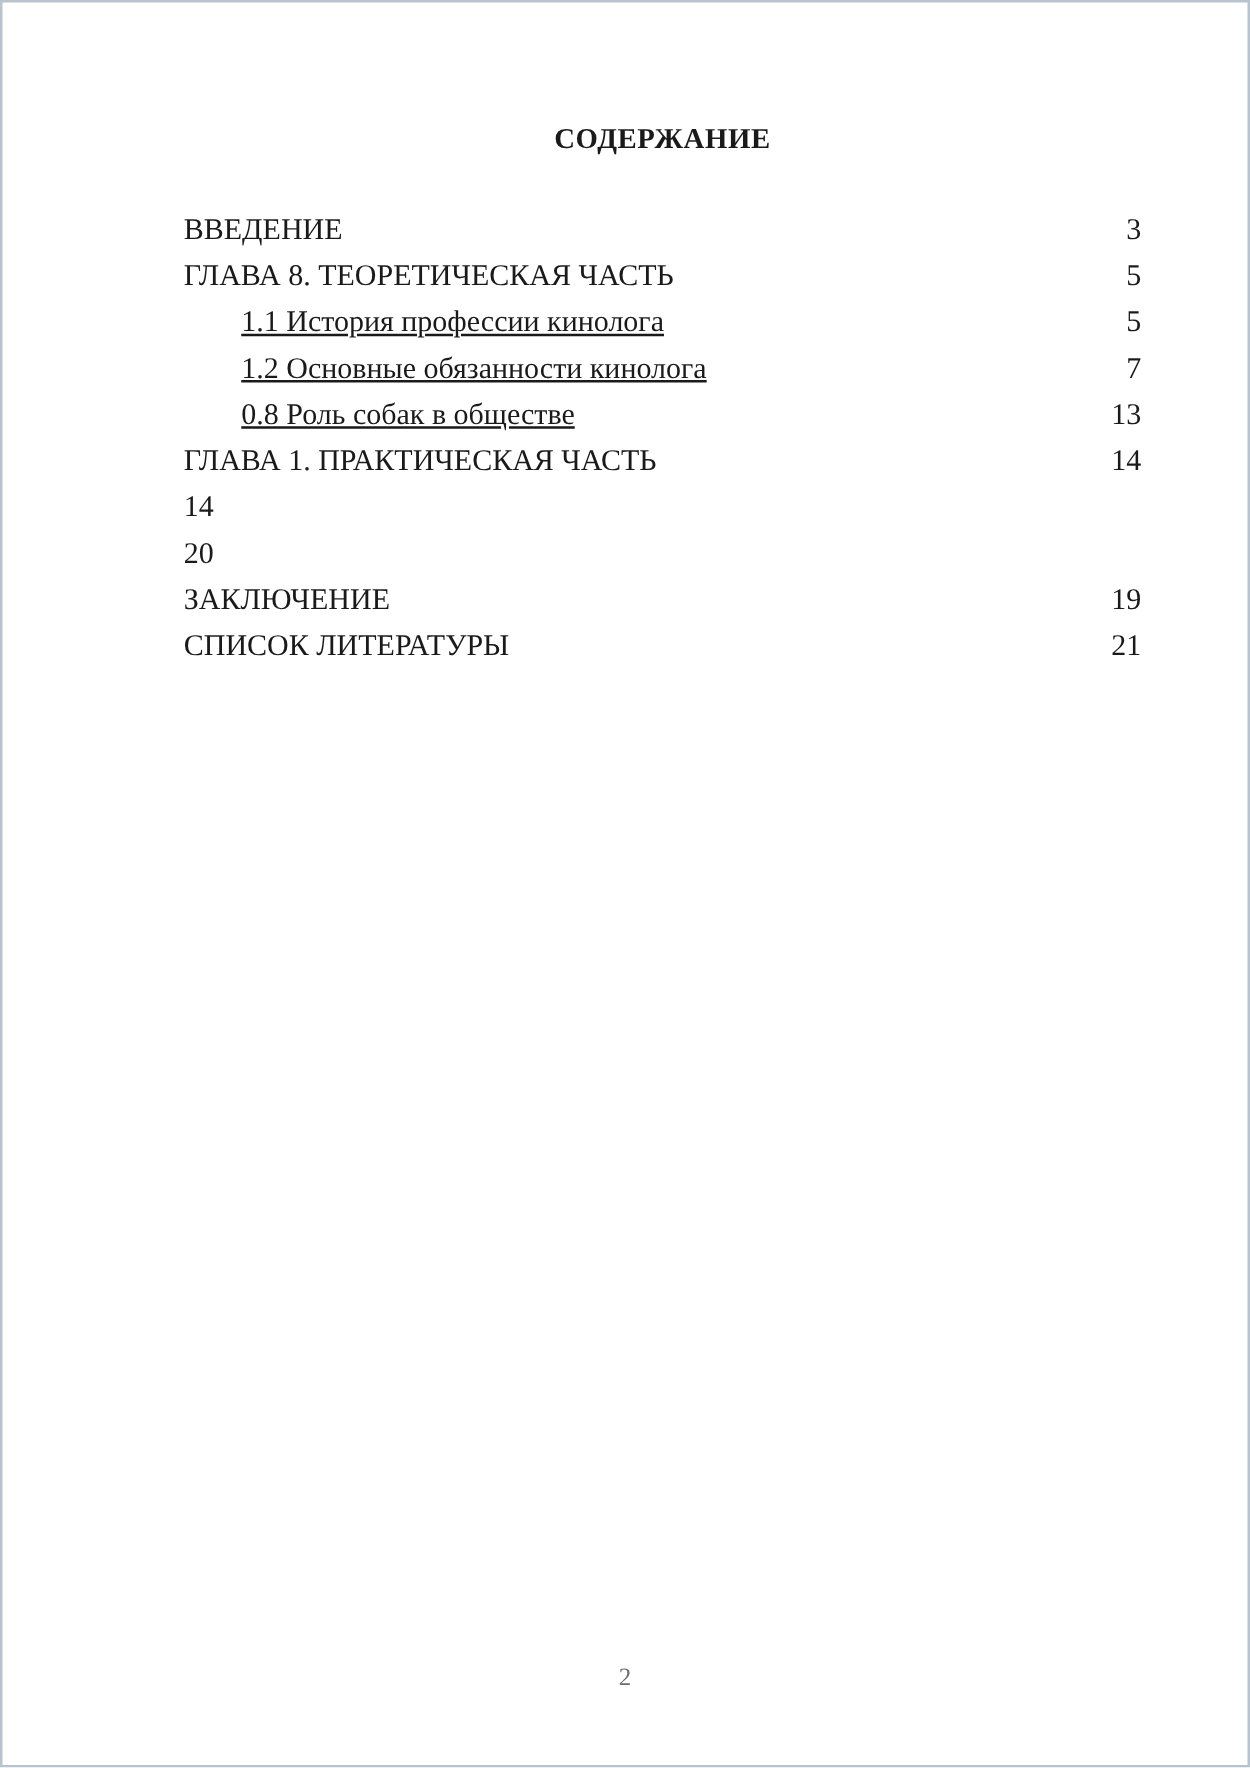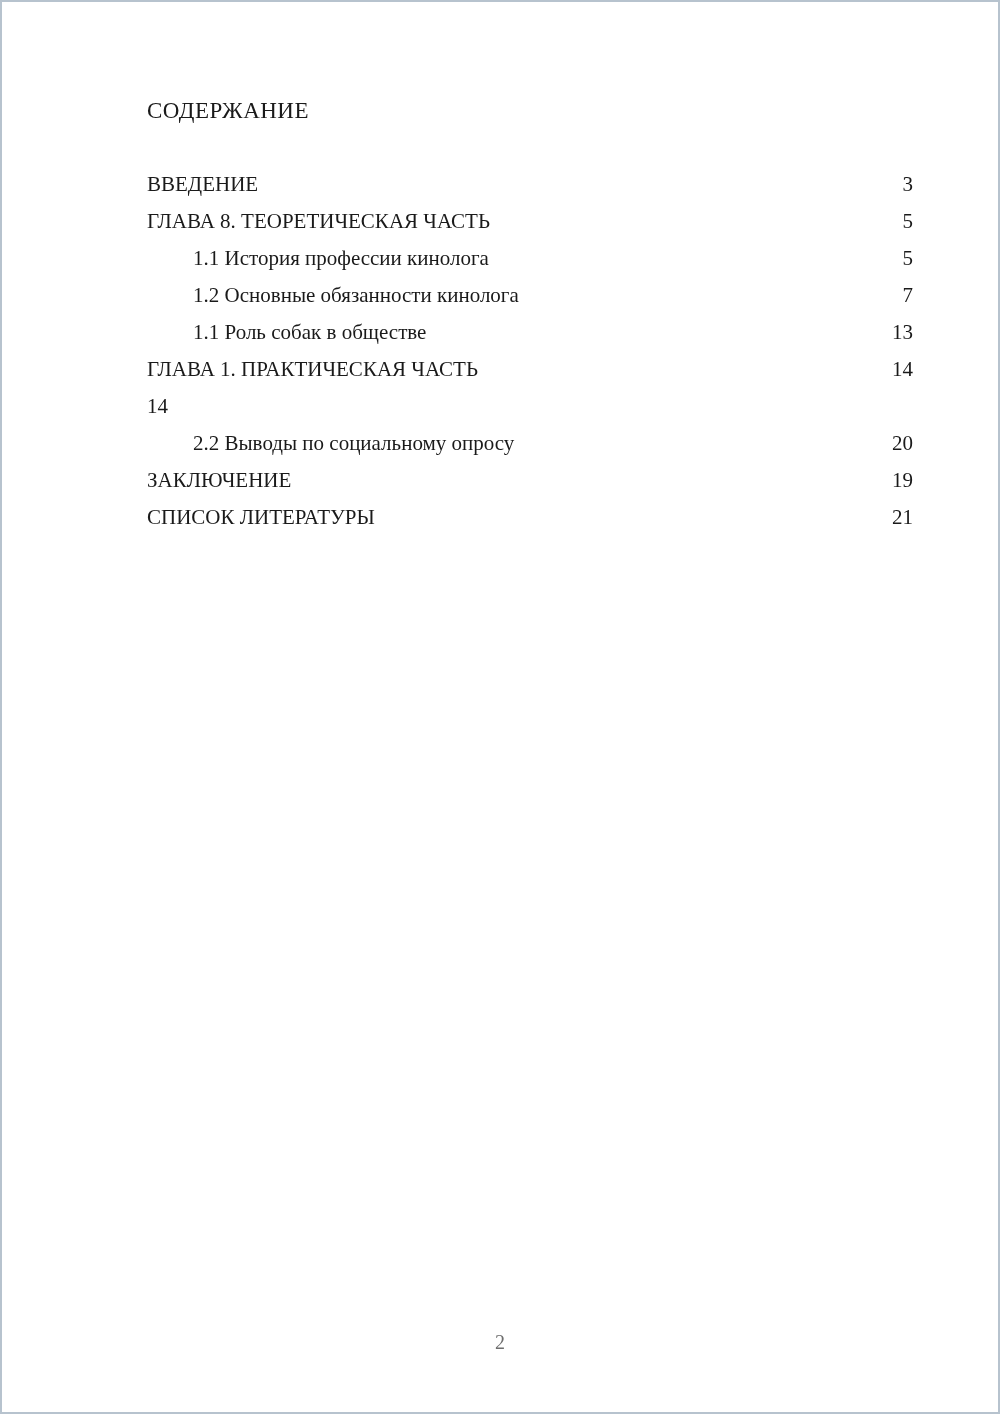--- a/index.html
+++ b/index.html
@@ -20,37 +20,39 @@
   }
   .content {
     position: absolute;
     left: 145px;
     right: 85px;
     top: 0;
   }
   .doc-title {
     margin-top: 96px;
     margin-bottom: 42px;
+    text-align: center;
     font-size: 23px;
-    font-weight: normal;
+    font-weight: bold;
     letter-spacing: 0.5px;
   }
   .toc {
-    font-size: 21px;
+    font-size: 24px;
     margin-top: 36px;
   }
   .toc-row {
     display: flex;
     justify-content: space-between;
     align-items: baseline;
     line-height: 37px;
     height: 37px;
   }
   .toc-row.level-1 .toc-title {
     padding-left: 46px;
+    text-decoration: underline;
   }
   .toc-title {
     white-space: nowrap;
   }
   .toc-page {
     white-space: nowrap;
     text-align: right;
   }
   .page-footer {
     position: absolute;
@@ -87,35 +89,34 @@
         <span class="toc-page">5</span>
       </div>
 
       <div class="toc-row level-1">
         <span class="toc-title">1.2 Основные обязанности кинолога</span>
         <span class="toc-page">7</span>
       </div>
 
 
       <div class="toc-row level-1">
-        <span class="toc-title">1.1 Роль собак в обществе</span>
+        <span class="toc-title">0.8 Роль собак в обществе</span>
         <span class="toc-page">13</span>
       </div>
 
       <div class="toc-row level-0">
         <span class="toc-title">ГЛАВА 1. ПРАКТИЧЕСКАЯ ЧАСТЬ</span>
         <span class="toc-page">14</span>
       </div>
 
       <div class="toc-row level-1">
         <span class="toc-page">14</span>
       </div>
 
       <div class="toc-row level-1">
-        <span class="toc-title">2.2 Выводы по социальному опросу</span>
         <span class="toc-page">20</span>
       </div>
 
       <div class="toc-row level-0">
         <span class="toc-title">ЗАКЛЮЧЕНИЕ</span>
         <span class="toc-page">19</span>
       </div>
 
       <div class="toc-row level-0">
         <span class="toc-title">СПИСОК ЛИТЕРАТУРЫ</span>

